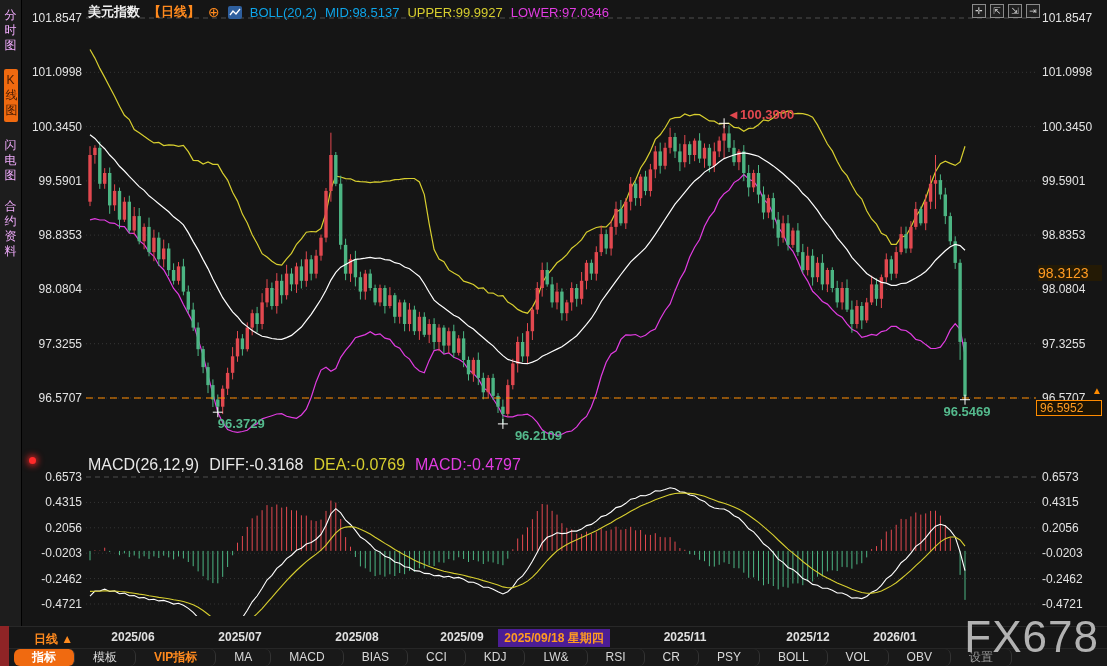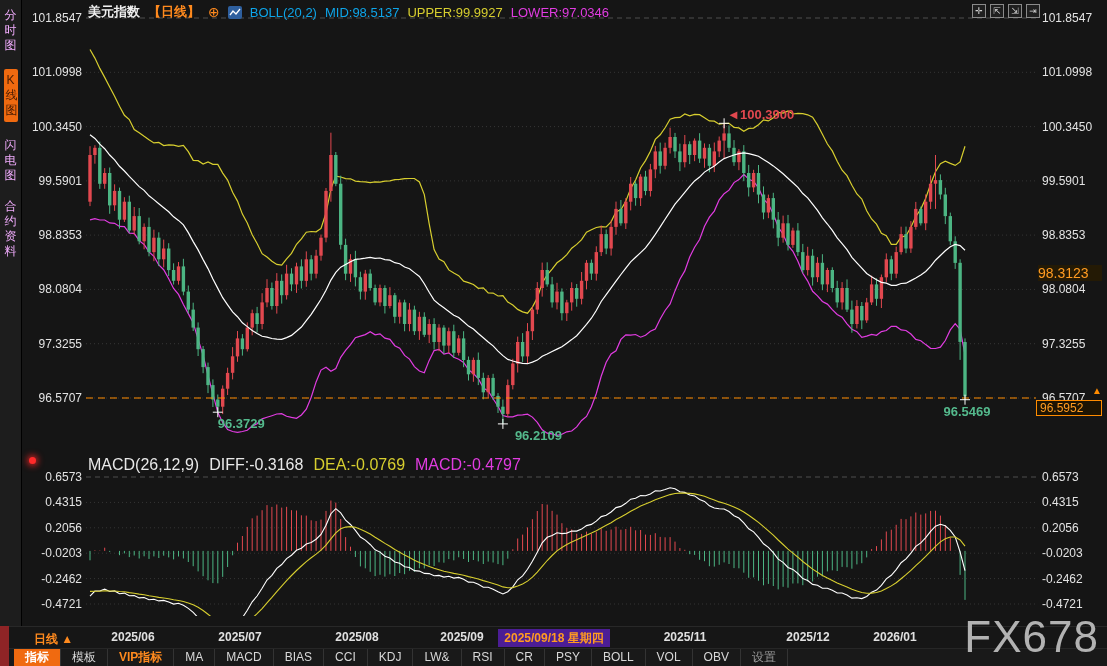--- a/index.html
+++ b/index.html
@@ -44,22 +44,22 @@
   #date-row{position:absolute;left:0;top:626px;width:1107px;height:22px;background:#161616;
             border-top:1px solid #282828;z-index:4;}
   .date-label{position:absolute;top:3px;transform:translateX(-50%);color:#e0e0e0;
               font-size:12px;font-weight:bold;white-space:nowrap;}
   #date-highlight{position:absolute;top:2px;height:18px;background:#4c1d95;color:#ff9b21;font-size:12px;
                   font-weight:bold;line-height:18px;text-align:center;white-space:nowrap;z-index:5;}
   #period-label{position:absolute;left:34px;top:4px;color:#ff8a1e;font-weight:bold;font-size:12px;z-index:5;}
   #toolbar-row{position:absolute;left:0;top:648px;width:1107px;height:18px;background:#191919;
                border-top:1px solid #262626;z-index:4;}
   #toolbar{position:absolute;left:14px;top:0;height:17px;display:flex;}
-  .tb-tab{padding:1px 11px;font-size:12px;color:#d8d8d8;border-right:1px solid #333;
-          line-height:15px;cursor:pointer;white-space:nowrap;}
+  .tb-tab{padding:1px 18px;font-size:12px;color:#d8d8d8;border-right:1px solid #333;
+          line-height:15px;cursor:pointer;white-space:nowrap;border-radius:6px;}
   .tb-tab.sel{background:#f06a10;color:#fff;font-weight:bold;}
   .tb-tab.vip{color:#ff8a1e;font-weight:bold;}
   .tb-tab.dim{color:#9a9a9a;}
   #watermark{position:absolute;right:8px;bottom:4px;font-size:44px;color:#b2b2b2;
              letter-spacing:1px;z-index:8;}
   #chart-svg{position:absolute;left:0;top:0;z-index:2;}
   #chart-svg text{font-family:"Liberation Sans","DejaVu Sans",sans-serif;}
 </style>
 </head>
 <body>

